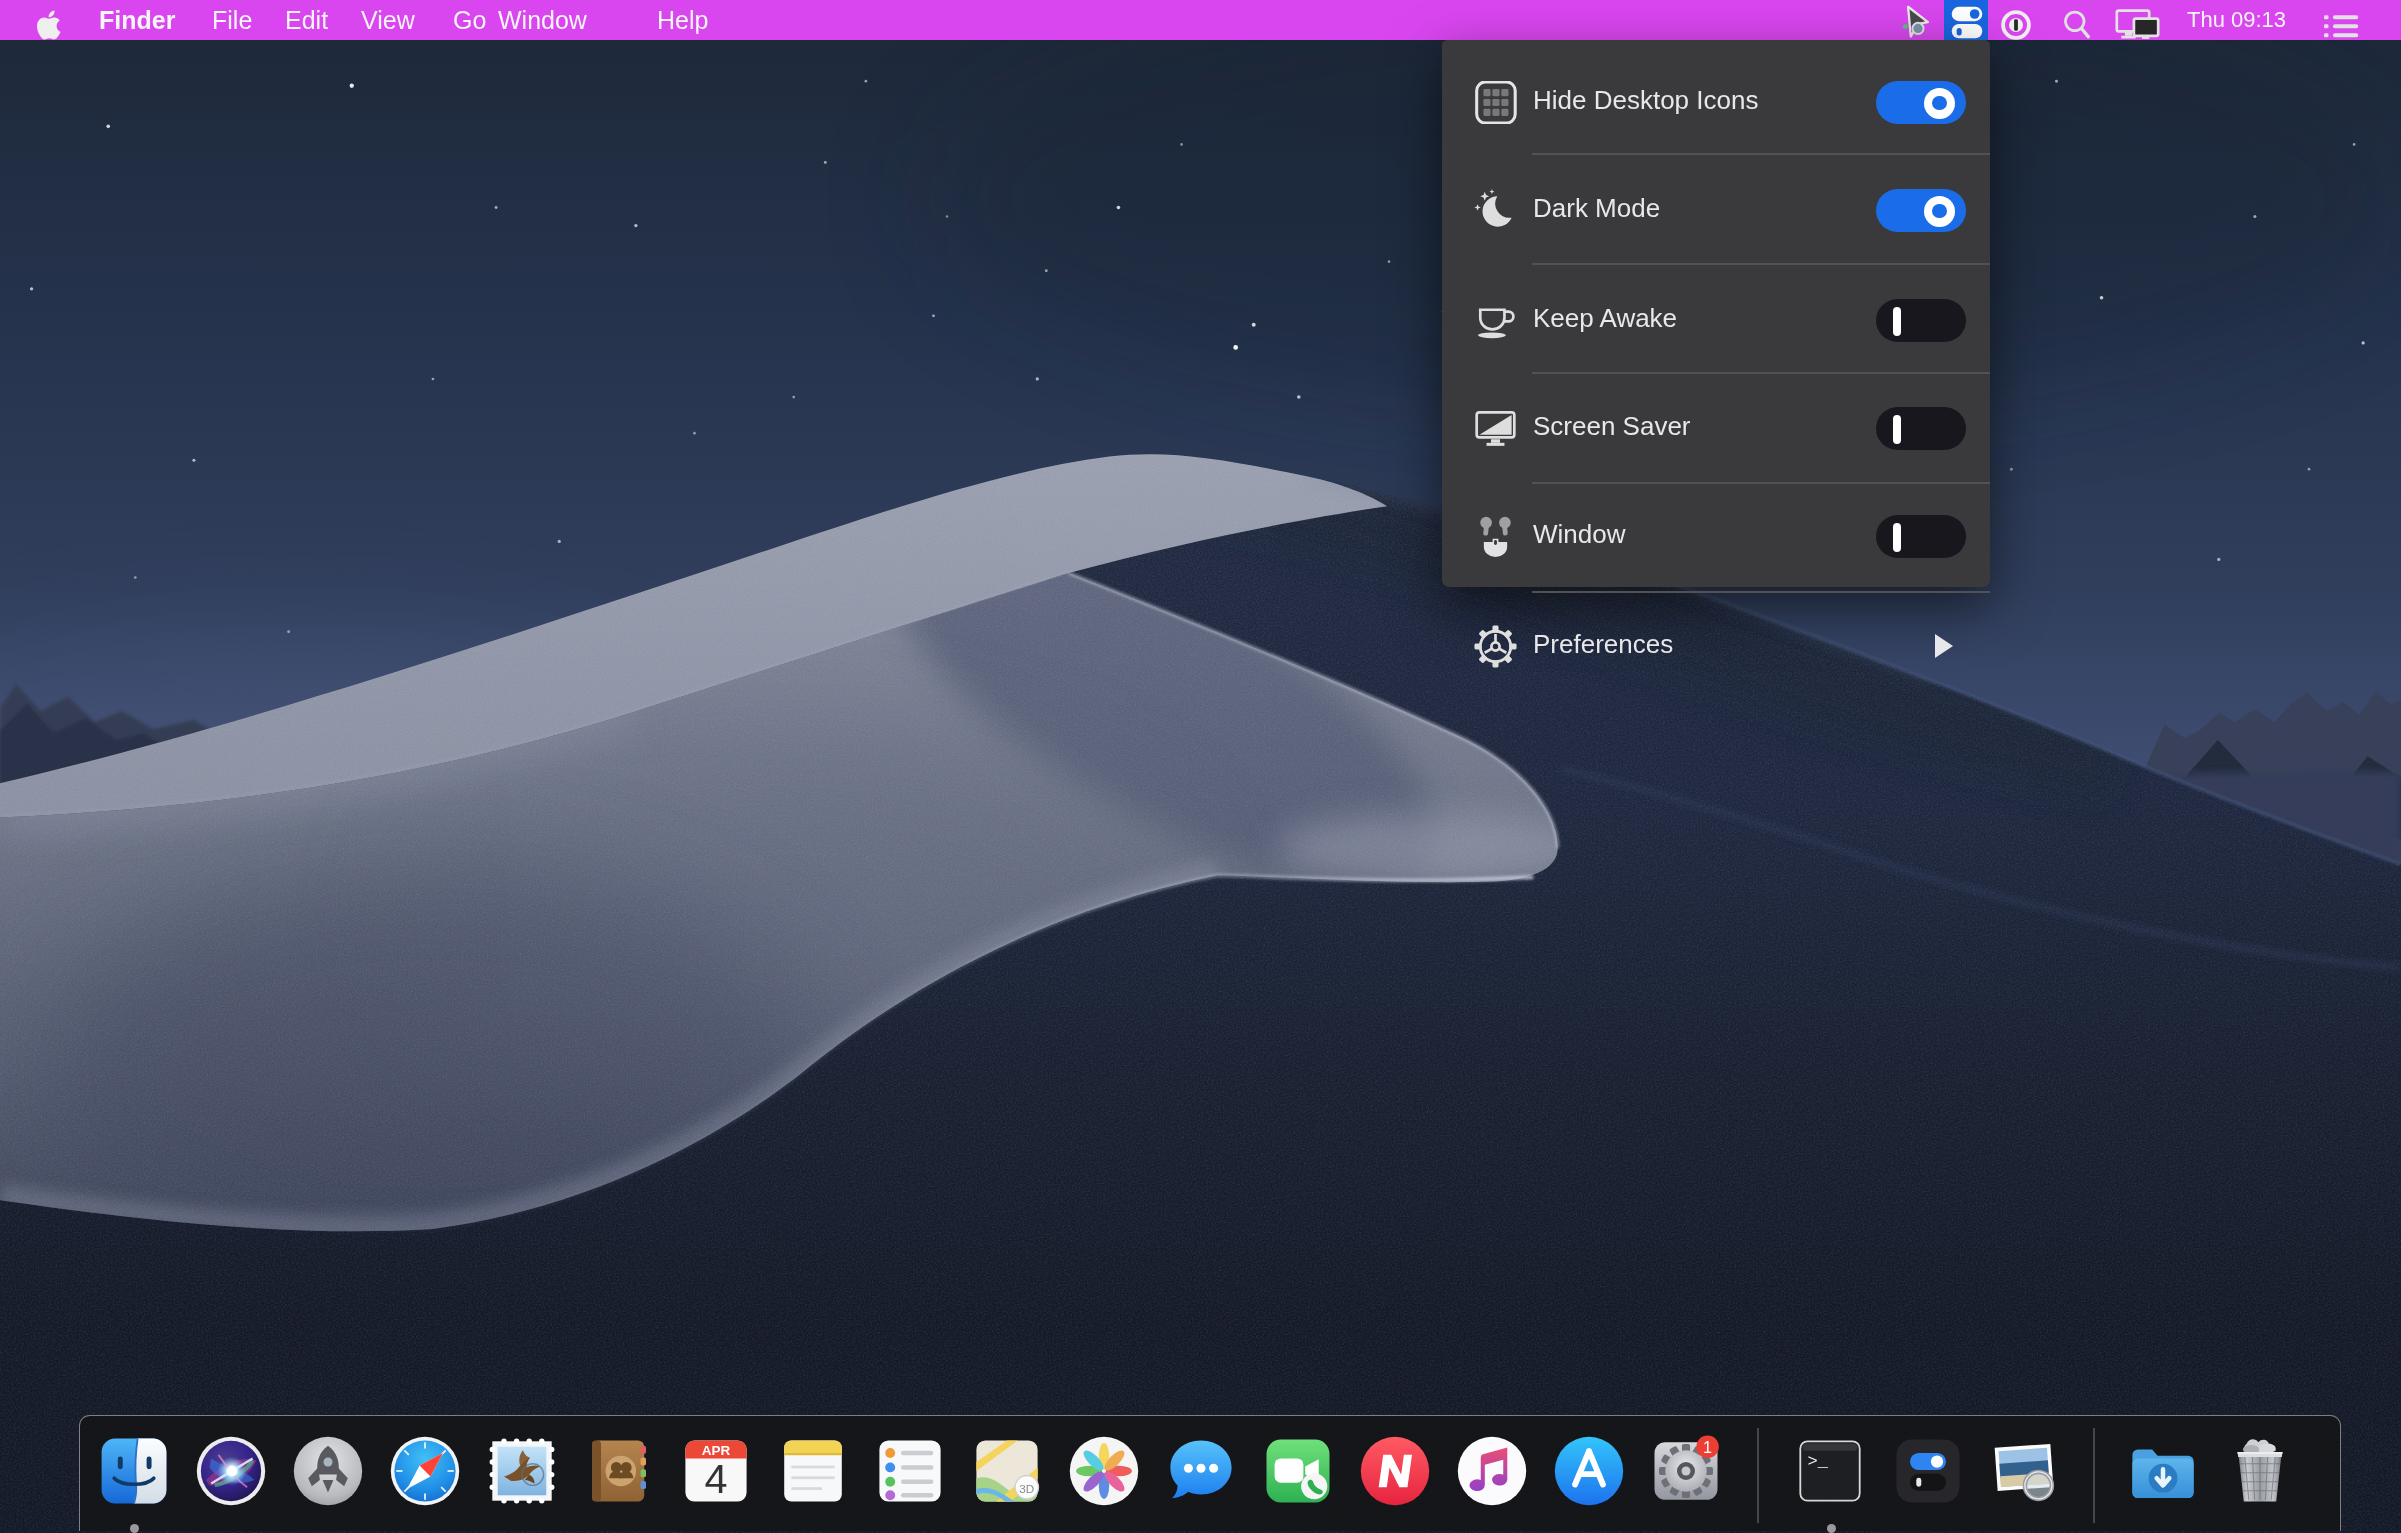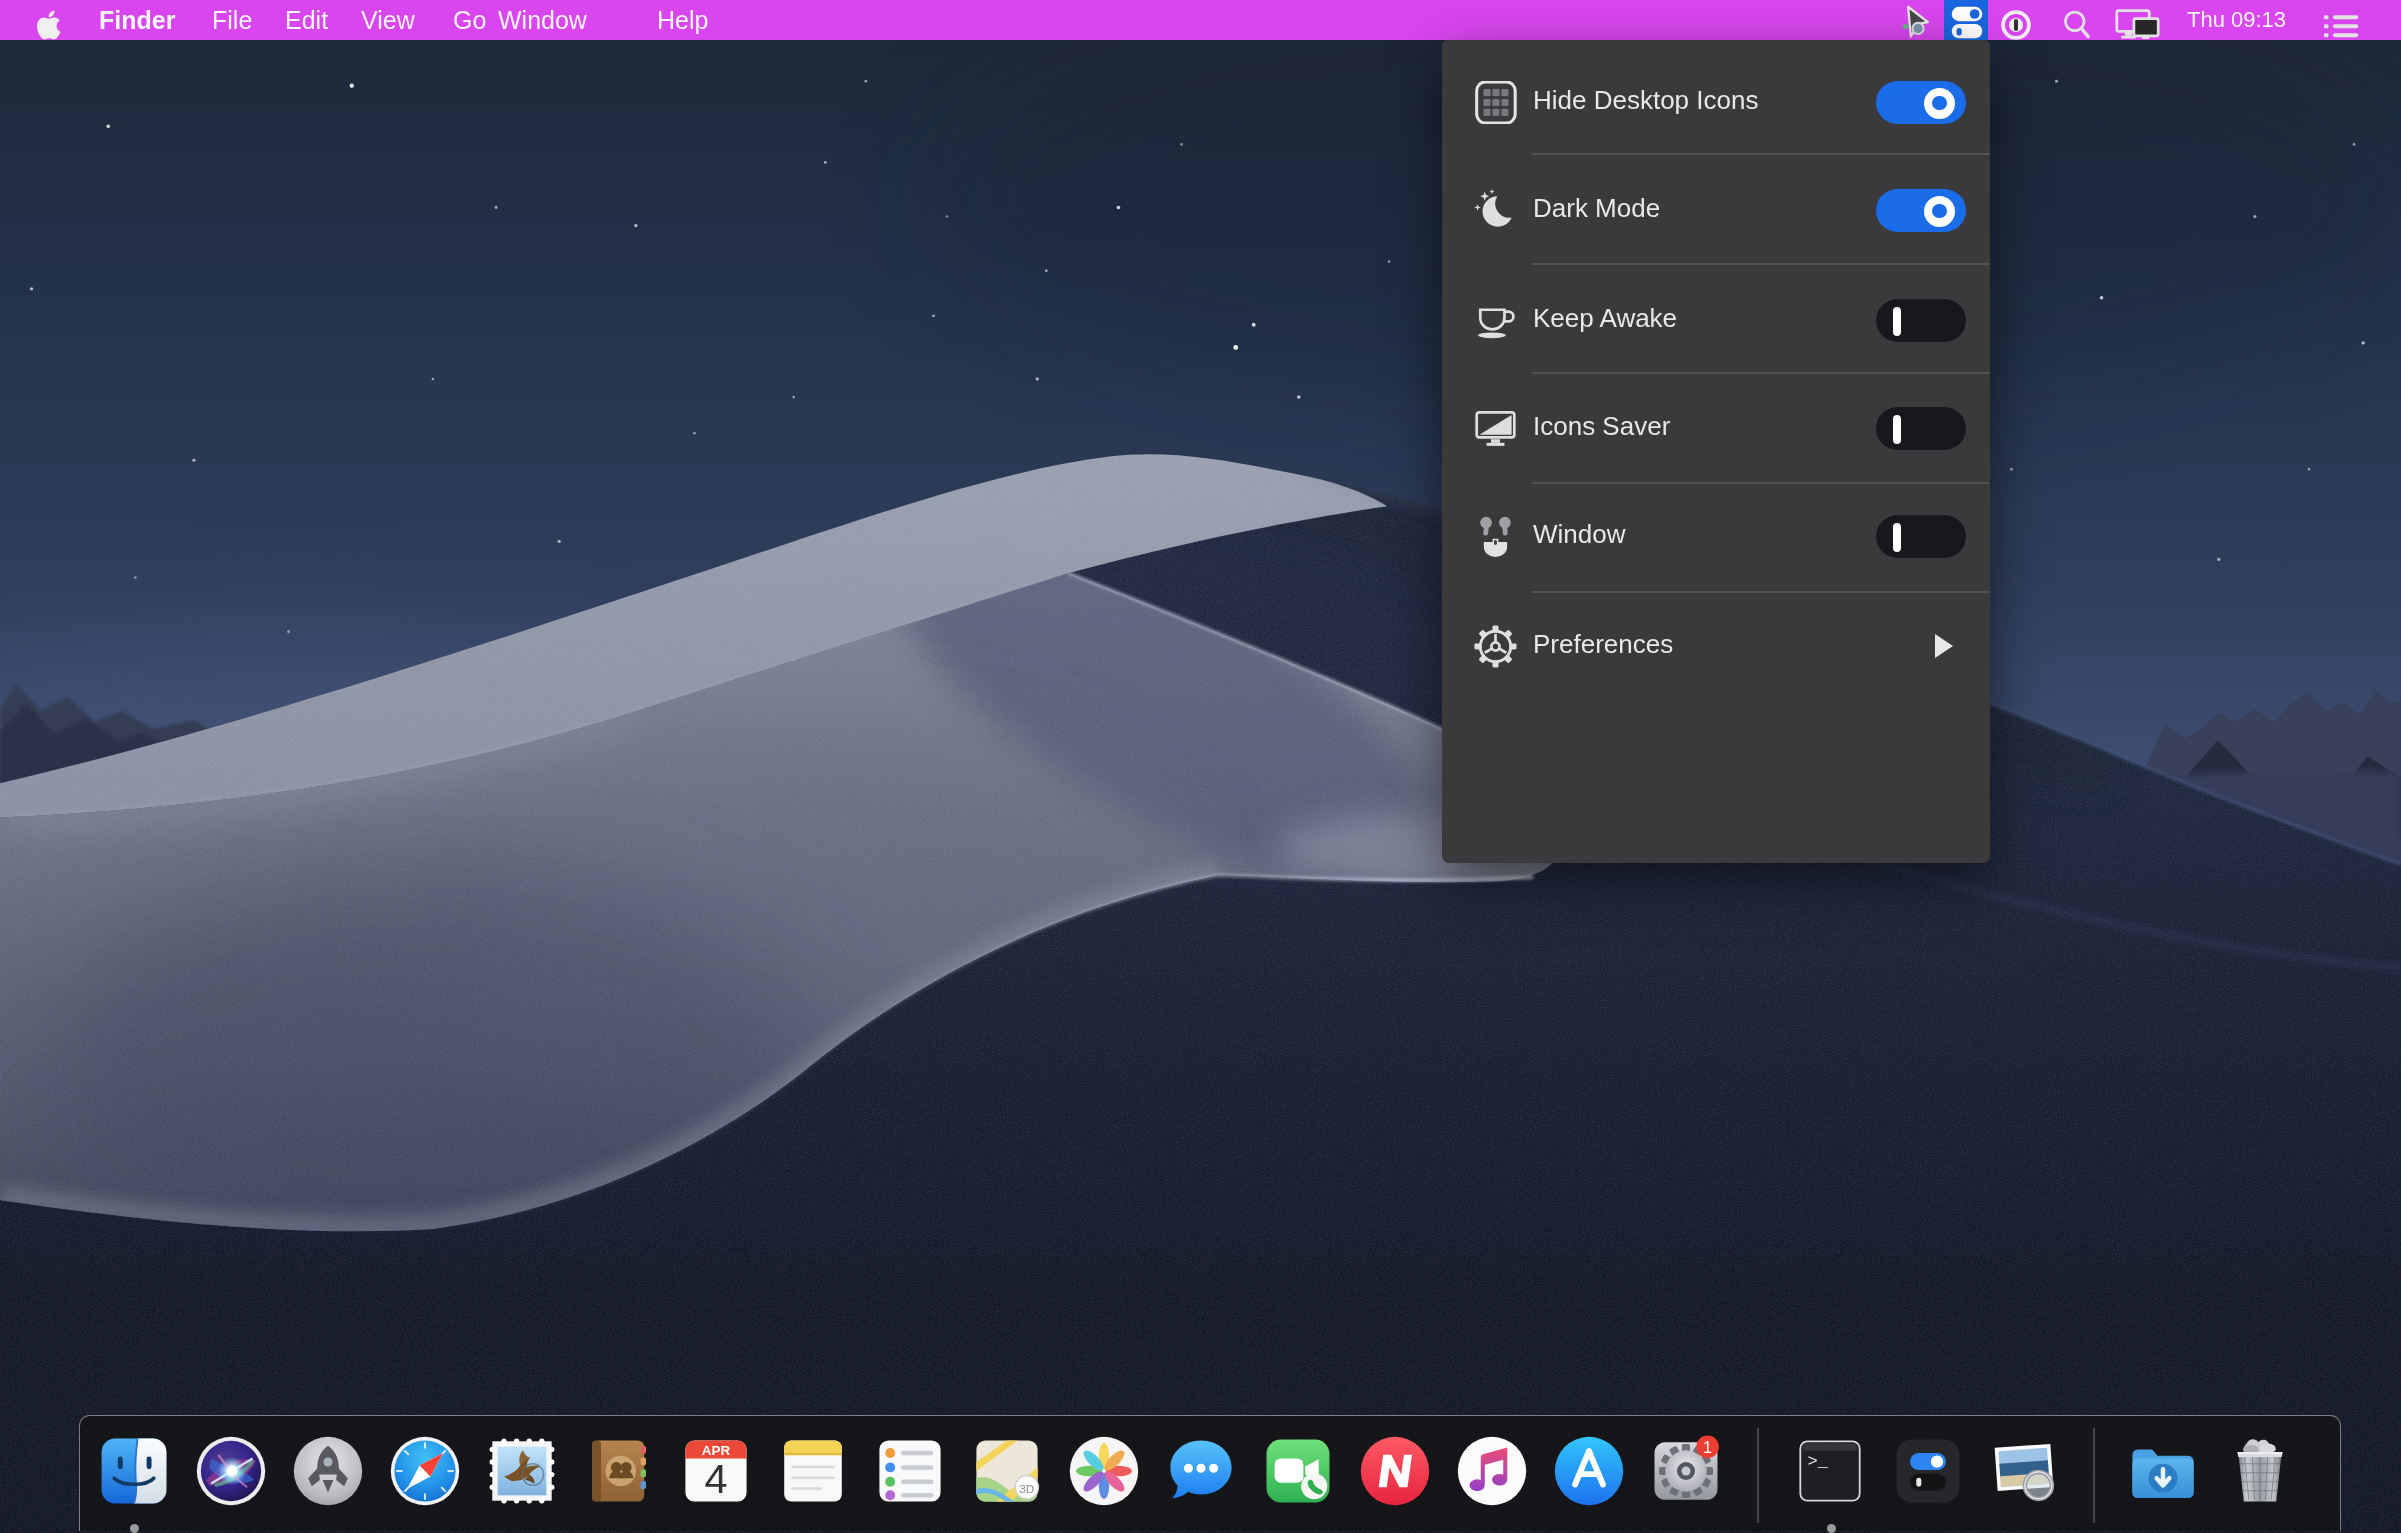--- a/index.html
+++ b/index.html
@@ -1,21 +1,21 @@
 <!DOCTYPE html>
 <html style="font-size:14.4px"><head>
 <meta charset="utf-8">
 <style>
   html,body{margin:0;padding:0;width:2401px;height:1534px;overflow:hidden;background:#10151f;font-family:"Liberation Sans",sans-serif;}
   #wall{position:absolute;left:0;top:0;width:2401px;height:1534px;}
   
   #menubar{position:absolute;left:0;top:0;width:2401px;height:40px;background:#d946ef;color:#f2f2f2;}
   .mi{position:absolute;top:0;height:40px;line-height:40px;font-size:25px;color:#f5f5f5;white-space:nowrap;}
   
-  #panel{position:absolute;left:1442px;top:40px;width:548px;height:823px;background:#3a3a3c;border-radius:5.4px 5.4px 7.2px 7.2px;box-shadow:0 20px 54px rgba(0,0,0,.55);}
+  #panel{position:absolute;left:1442px;top:40px;width:548px;height:547px;background:#3a3a3c;border-radius:5.4px 5.4px 7.2px 7.2px;box-shadow:0 20px 54px rgba(0,0,0,.55);}
   .prow{position:absolute;left:0;width:548px;height:0;}
   .picon{position:absolute;left:32px;top:-21.7px;width:43px;height:43px;}
   .plabel{position:absolute;left:91px;top:-18px;font-size:26px;color:#e8e8ea;white-space:nowrap;}
   .psep{position:absolute;left:90px;right:0;height:1.8px;background:#525254;}
   .toggle{position:absolute;left:434px;top:-21.7px;width:90px;height:43px;border-radius:21.7px;}
   .ton{background:#1a6ce8;}
   .toff{background:#17171d;}
   .knobring{position:absolute;right:10.8px;top:6.3px;width:31px;height:31px;border-radius:50%;background:#fff;}
   .knobhole{position:absolute;left:8px;top:8px;width:14.4px;height:14.4px;border-radius:50%;background:#1a6ce8;}
   .knobbar{position:absolute;left:17px;top:7.2px;width:8px;height:29px;border-radius:4px;background:#fff;}
@@ -270,21 +270,21 @@
       </div>
   </div>
   <div class="psep" style="top:332px;"></div>
   <div class="prow" style="top:389px;">
     <svg class="picon" viewBox="0 0 48 48">
       <rect x="3" y="6" width="42" height="28" rx="3" fill="none" stroke="#dededf" stroke-width="3"></rect>
       <path d="M6,31 L42,9 L42,31 Z" fill="#dededf"></path>
       <rect x="19" y="36" width="10" height="4" fill="#dededf"></rect>
       <rect x="14" y="40" width="20" height="3.4" fill="#dededf"></rect>
     </svg>
-    <span class="plabel">Icons Saver</span>
+    <span class="plabel">Screen Saver</span>
     <div class="toggle toff">
         <div class="knobbar"></div>
       </div>
   </div>
   <div class="psep" style="top:442px;"></div>
   <div class="prow" style="top:497px;">
     <svg class="picon" viewBox="0 0 48 48">
       <g fill="#a0a0a4">
         <circle cx="13.5" cy="8.5" r="6.5"></circle>
         <rect x="10.8" y="9" width="5.4" height="14" rx="2.7" transform="rotate(6 13.5 16)"></rect>

